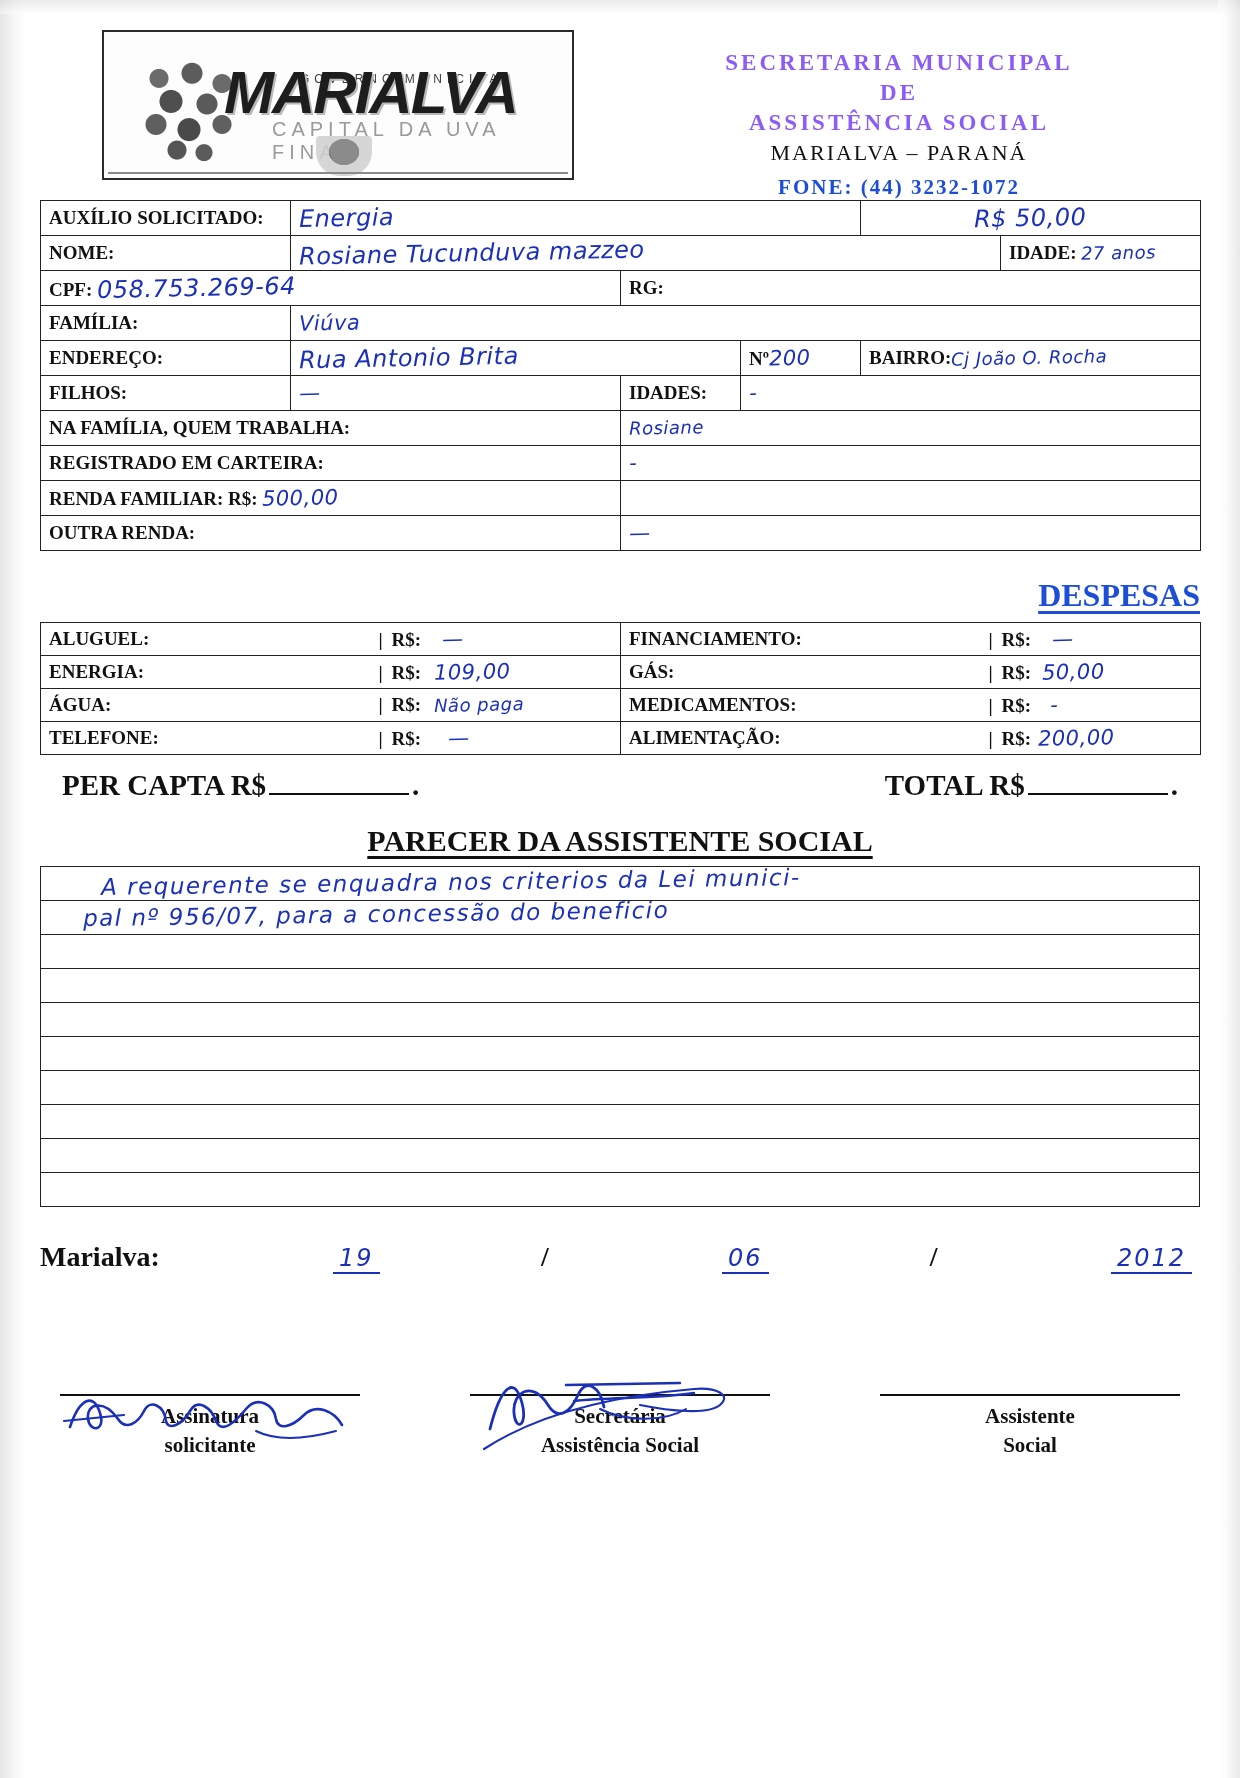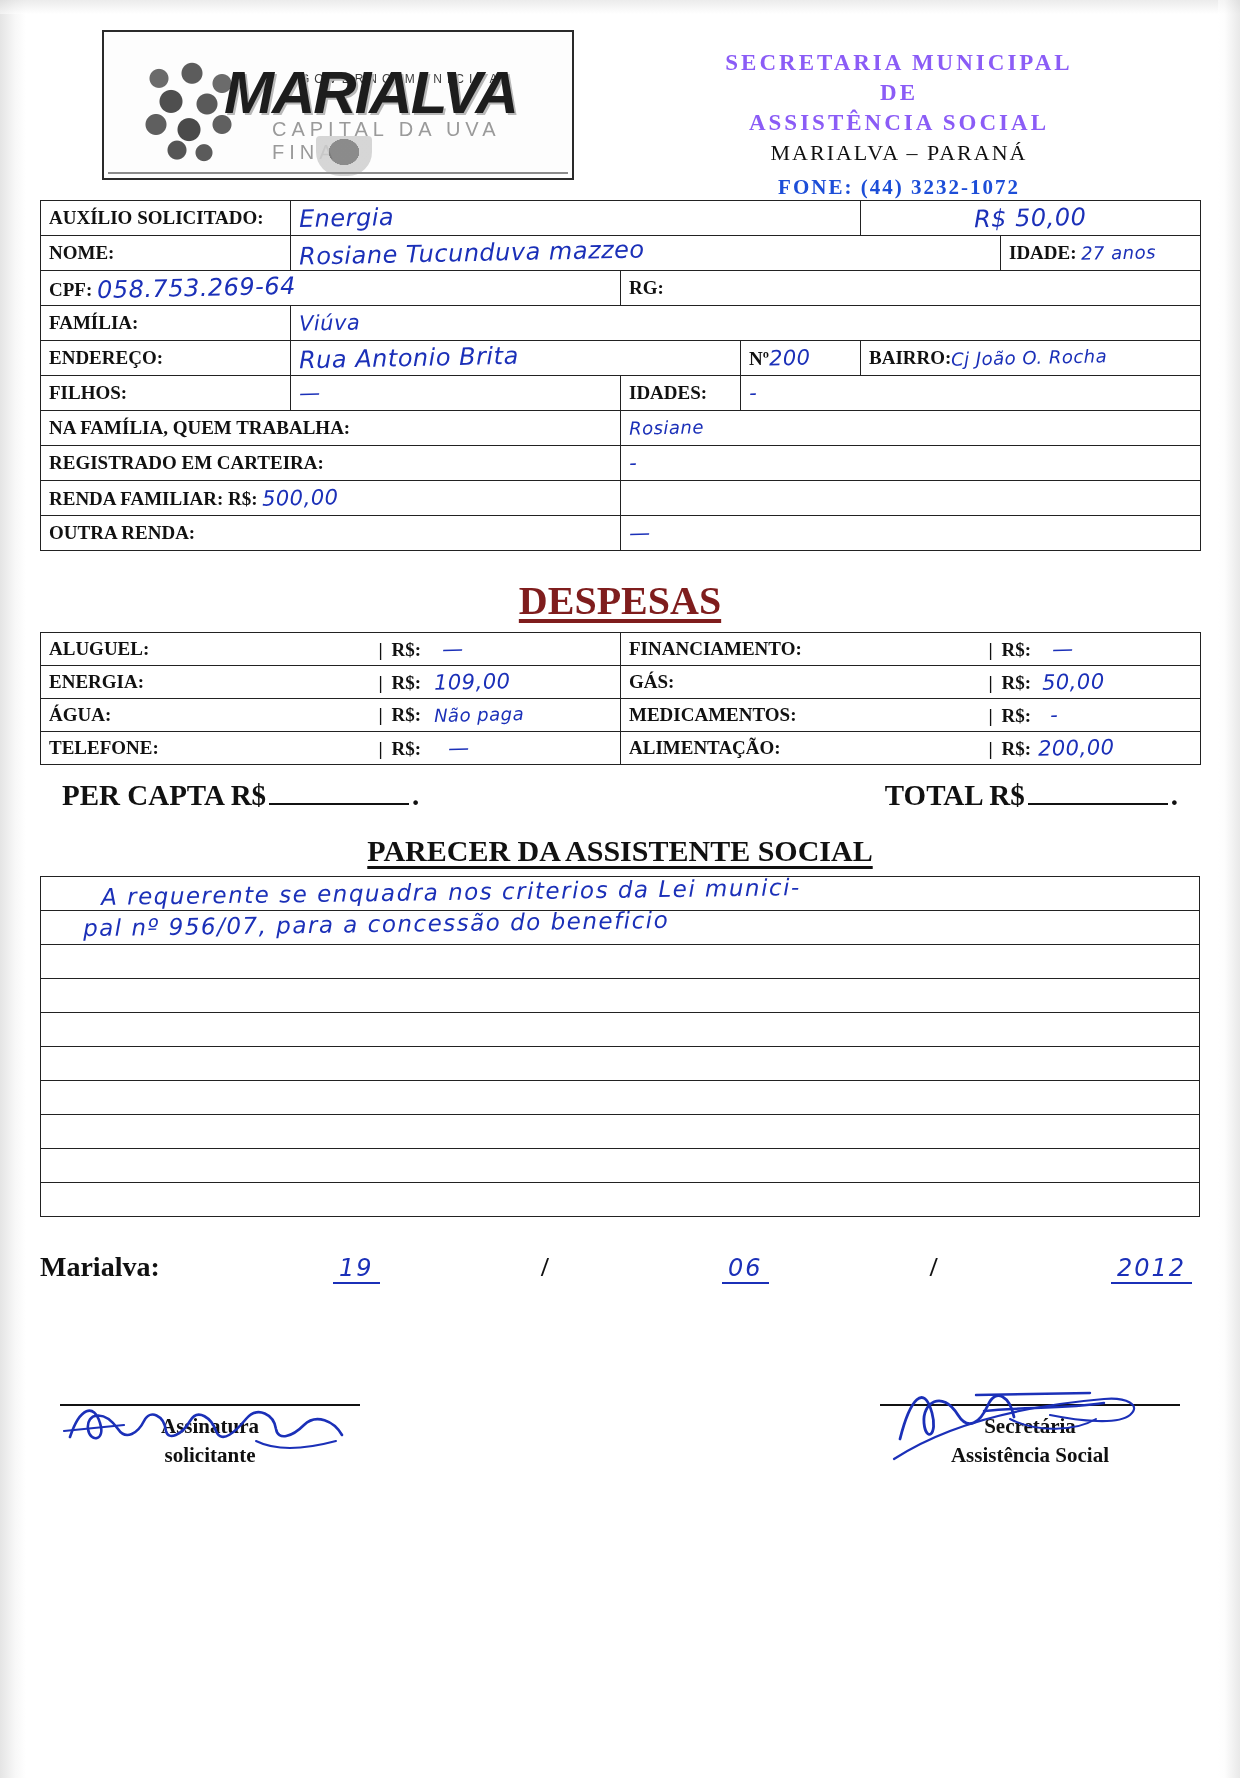--- a/index.html
+++ b/index.html
@@ -193,28 +193,28 @@
     font-size: 21px;
     letter-spacing: .5px;
     transform: rotate(-1.2deg);
     display: inline-block;
   }
   .hand.sm { font-size: 18px; }
   .hand.lg { font-size: 24px; }
 
   
   .despesas-title {
-    text-align: center;
-    font-size: 40px;
+    text-align: right;
+    font-size: 32px;
     font-weight: bold;
     margin-top: 26px;
     margin-bottom: 8px;
     text-decoration: underline;
     text-underline-offset: 5px;
-    color: #7f1d1d;
+    color: #1d4ed8;
   }
   table.despesas {
     width: 100%;
     border-collapse: collapse;
     table-layout: fixed;
   }
   table.despesas td {
     border: 1.5px solid #222;
     height: 32px;
     padding: 0 8px;
@@ -582,17 +582,22 @@
             <path d="M104 38 C140 34, 186 36, 224 30" stroke="#1b30b8" stroke-width="2.4" stroke-linecap="round"></path>
             <path d="M14 86 C60 56, 130 34, 224 26 C246 24, 262 32, 250 42 C238 52, 200 48, 170 42" stroke="#1b30b8" stroke-width="2.2" stroke-linecap="round"></path>
             <path d="M130 46 C158 60, 196 58, 216 46" stroke="#1b30b8" stroke-width="2" stroke-linecap="round"></path>
           </svg>
         </div>
         <div class="sig-line"></div>
         <div class="sig-label">Secretária</div>
         <div class="sig-label">Assistência Social</div>
       </div>
 
+      <div class="sig">
+        <div class="sig-line"></div>
+        <div class="sig-label">Assistente</div>
+        <div class="sig-label">Social</div>
+      </div>
 
     </div>
 
   </div>
 </div>
 
 </body></html>

